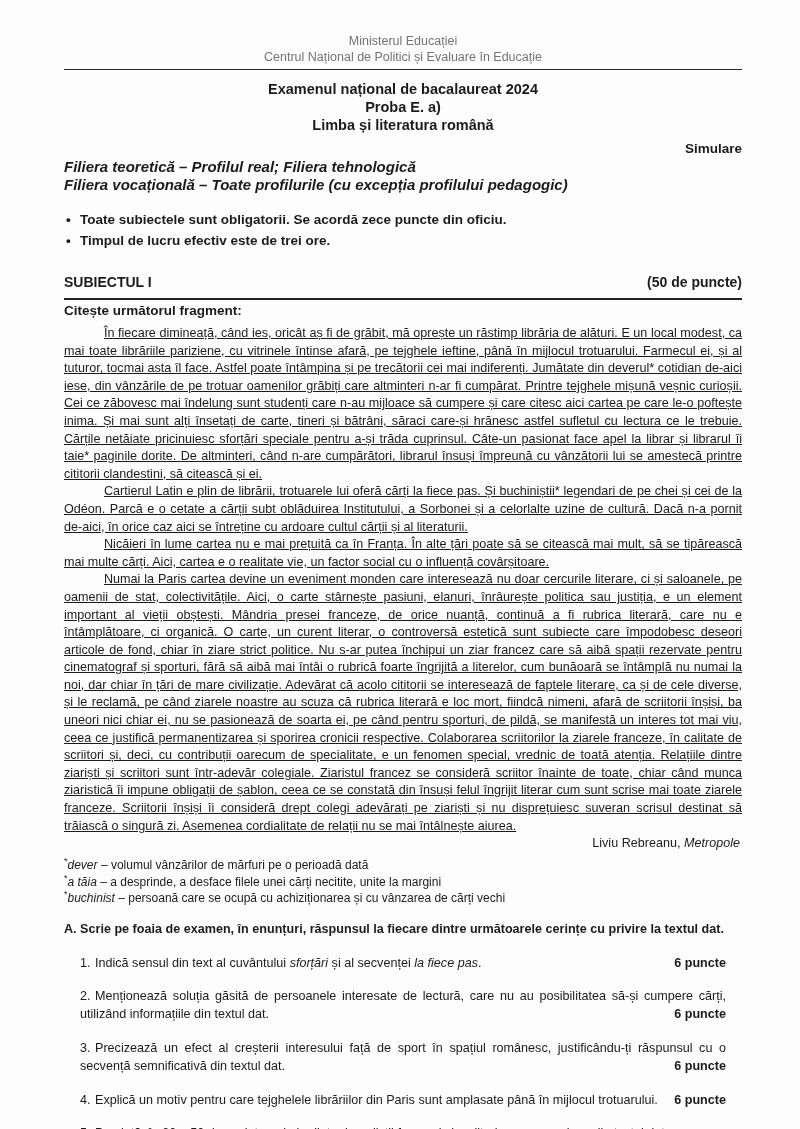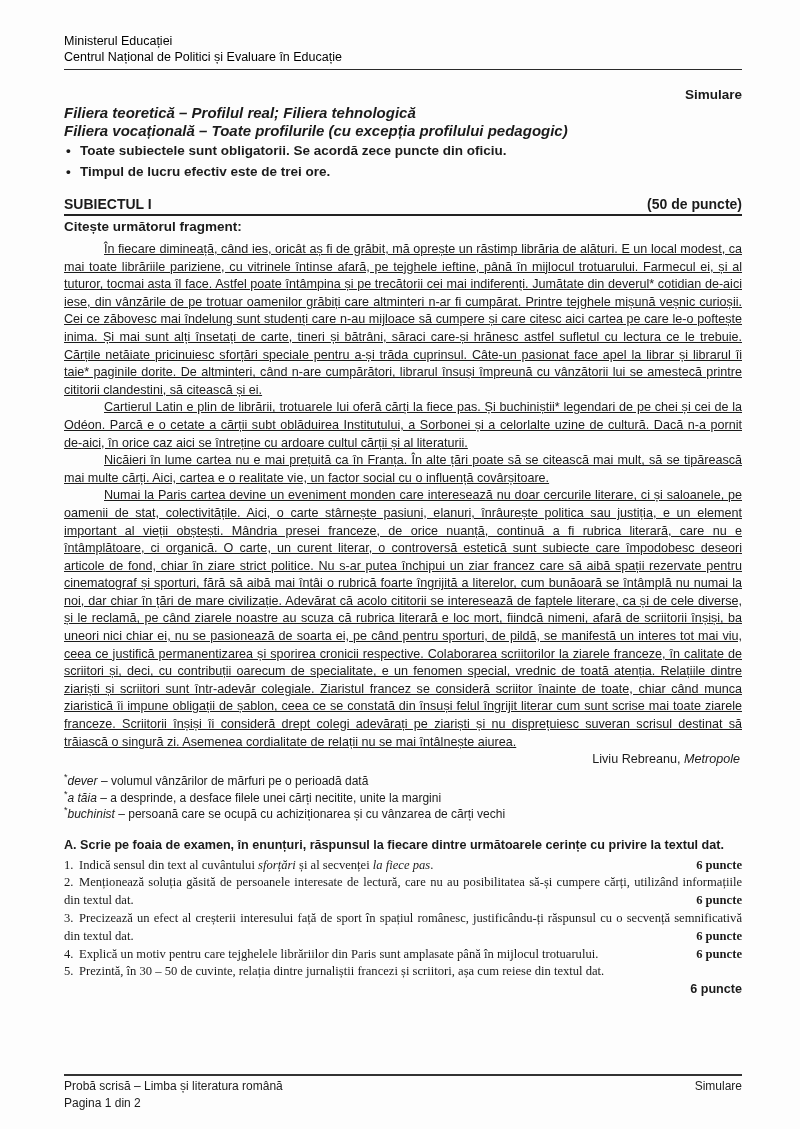--- a/index.html
+++ b/index.html
@@ -10,48 +10,48 @@
     color: #1b1b1b;
     font-family: "Liberation Sans", "DejaVu Sans", sans-serif;
     overflow: hidden;
   }
   .page {
     width: 800px; height: 1129px;
     padding: 34px 58px 18px 64px;
     display: flex; flex-direction: column;
   }
   
-  .hdr { text-align: left; font-size: 12.5px; line-height: 15.5px; color: #000000; }
+  .hdr { text-align: center; font-size: 12.5px; line-height: 15.5px; color: #737373; }
   .hdr-rule { border: 0; border-top: 1.6px solid #2a2a2a; margin: 4px 0 10px 0; }
   .title-block { text-align: center; font-weight: bold; font-size: 14.5px; line-height: 18px; }
   .variant { text-align: right; font-weight: bold; font-size: 13.5px; margin-top: 7px; }
   .filiera { font-weight: bold; font-style: italic; font-size: 15px; line-height: 18px; margin-top: 2px; }
   
-  .instructions { font-weight: bold; font-size: 13.5px; line-height: 21px; }
+  .instructions { margin-top: 15px; font-weight: bold; font-size: 13.5px; line-height: 21px; }
   .instructions .bullet { display: inline-block; width: 16px; padding-left: 2px; }
   
   .subj-row {
     display: flex; justify-content: space-between;
     font-weight: bold; font-size: 14px;
     border-bottom: 2px solid #222;
-    margin-top: 14px; padding-bottom: 2px;
+    margin-top: 23px; padding-bottom: 8px;
   }
   .frag-intro { font-weight: bold; font-size: 13.5px; margin-top: 3px; }
   
   .fragment { margin-top: 7px; font-size: 12.6px; line-height: 17.6px; text-align: justify; }
   .fragment p { margin: 0; text-indent: 40px; text-decoration: underline; }
   .signature { text-align: right; font-size: 12.6px; margin-top: 1px; padding-right: 2px; }
   .signature .work { font-style: italic; }
   .footnotes { margin-top: 7px; font-size: 12px; line-height: 16.5px; }
   .footnotes sup { font-size: 9px; line-height: 0; }
   .footnotes .term { font-style: italic; }
   
   .section-a { margin-top: 14px; font-size: 12.6px; line-height: 17.8px; }
   .section-a .heading { font-weight: bold; text-align: justify; margin: 0 0 2px 0; }
-  .req { margin: 0; text-align: justify; font-family: Liberation Serif, serif; }
+  .req { margin: 16px; text-align: justify; }
   .req .num { display: inline-block; min-width: 15px; }
   .pts { float: right; font-weight: bold; }
   .pts-line { text-align: right; font-weight: bold; margin: 0; }
   
   .footer { margin-top: auto; font-size: 12px; line-height: 15px; }
   .footer-rule { border: 0; border-top: 2.2px solid #333; margin: 0 0 3px 0; }
   .footer-row { display: flex; justify-content: space-between; }
   .footer-filiera { font-style: italic; font-size: 11.3px; margin-top: 1px; }
   .footer-page { text-align: left; margin-top: 2px; }
 </style>
@@ -59,20 +59,25 @@
 <body>
 
 <div class="page">
 
   <div class="hdr">
     <div>Ministerul Educației</div>
     <div>Centrul Național de Politici și Evaluare în Educație</div>
   </div>
   <hr class="hdr-rule">
 
+  <div class="title-block">
+    <div>Examenul național de bacalaureat 2024</div>
+    <div>Proba E. a)</div>
+    <div>Limba și literatura română</div>
+  </div>
 
   <div class="variant">Simulare</div>
 
   <div class="filiera">
     <div>Filiera teoretică – Profilul real; Filiera tehnologică</div>
     <div>Filiera vocațională – Toate profilurile (cu excepția profilului pedagogic)</div>
   </div>
 
   <div class="instructions">
     <div><span class="bullet">•</span><span>Toate subiectele sunt obligatorii. Se acordă zece puncte din oficiu.</span></div>

